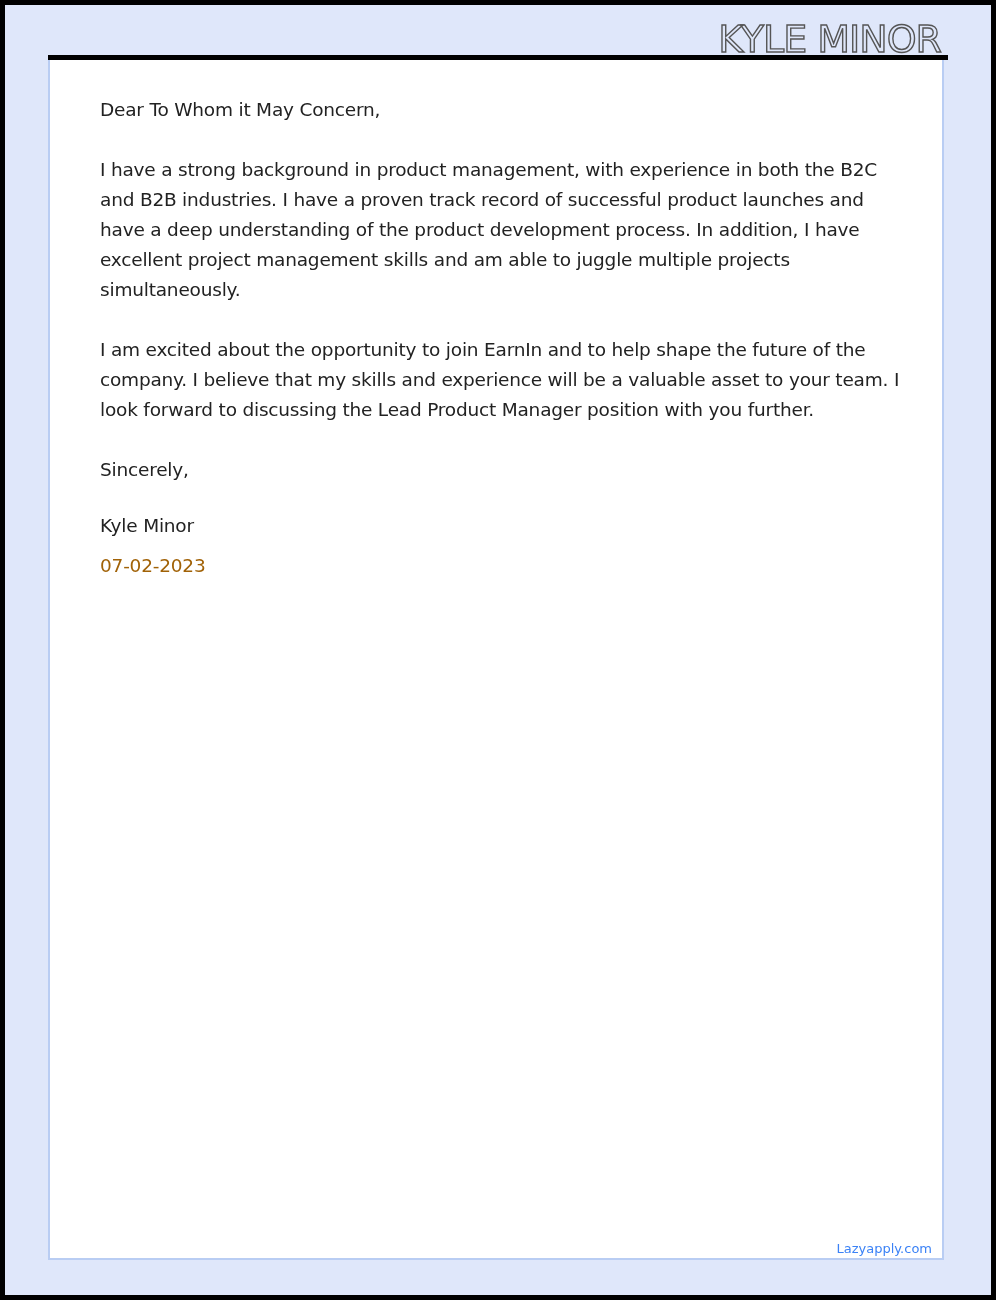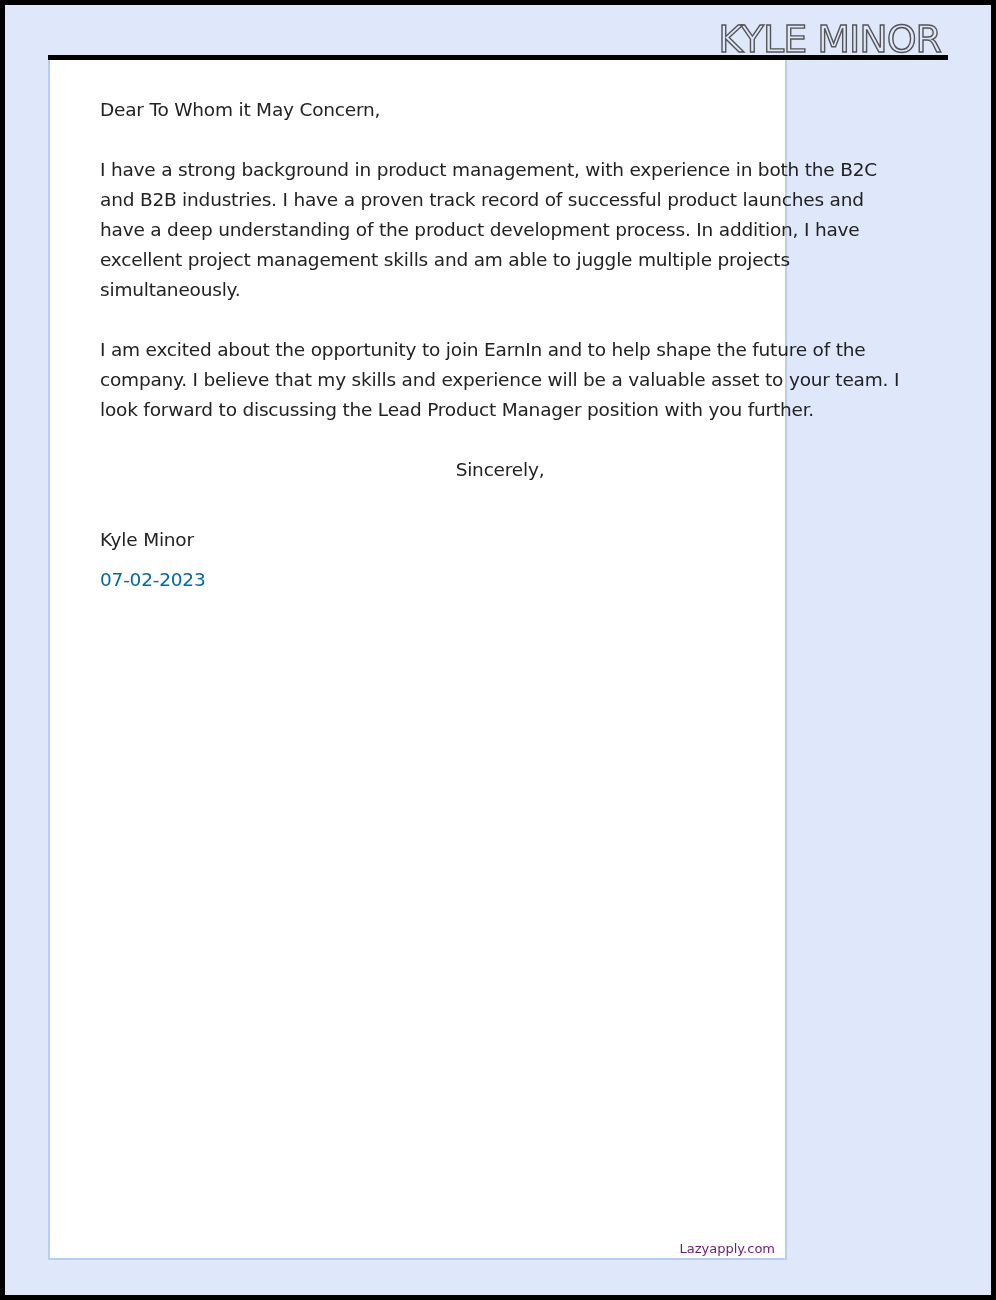--- a/index.html
+++ b/index.html
@@ -24,21 +24,21 @@
       font-size: 38px;
       letter-spacing: -1px;
       color: #dfe7fa;
       -webkit-text-stroke: 1.4px #555;
       line-height: 40px;
       white-space: nowrap;
     }
     .page {
       position: absolute;
       left: 43px; top: 50px;
-      width: 739px; height: 1205px;
+      width: 896px; height: 1205px;
       background: #fff;
       border: 2px solid #b9cdf3;
       border-top: none;
       box-sizing: border-box;
     }
     .page-topbar {
       position: absolute;
       left: 43px; top: 50px;
       width: 900px; height: 5px;
       background: #000;
@@ -46,28 +46,28 @@
     .content {
       position: absolute;
       left: 50px; top: 40px;
       width: 800px;
       font-size: 18.5px;
       line-height: 30px;
       color: #222;
       letter-spacing: -0.2px;
     }
     .content p { margin: 0 0 30px 0; }
-    .content p.signoff { margin-bottom: 40px; text-align: center; }
+    .content p.signoff { margin-bottom: 26px; }
     .content p.name { margin-bottom: 10px; }
-    .content .date { color: #0369a1; margin: 0; }
+    .content .date { color: #a16207; margin: 0; }
     .footer-brand {
       position: absolute;
       right: 10px; bottom: 2px;
       font-size: 13px;
-      color: #701a75;
+      color: #3b82f6;
     }
   </style>
 </head>
 <body>
 
 <div class="frame">
   <div class="header-name">KYLE MINOR</div>
   <div class="page">
     <div class="content">
       <p>Dear To Whom it May Concern,</p>

